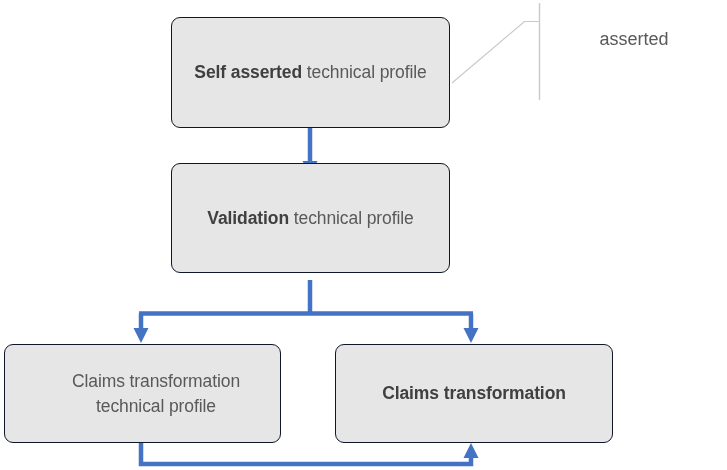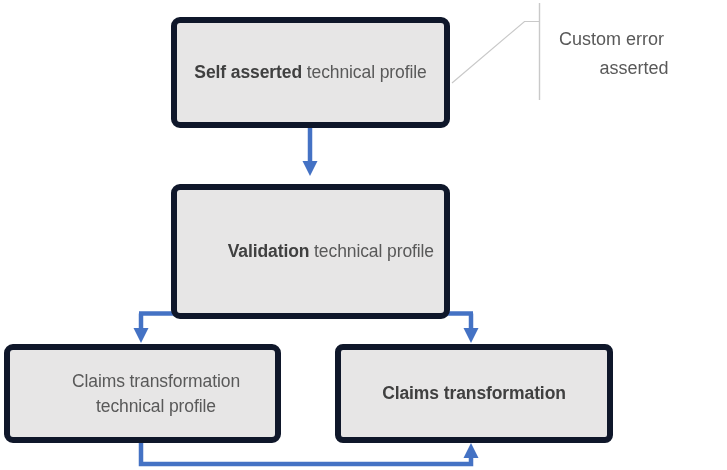--- a/index.html
+++ b/index.html
@@ -17,38 +17,38 @@
   #diagram-canvas {
     position: absolute;
     left: 0; top: 0;
     width: 727px;
     height: 470px;
   }
   .node {
     position: absolute;
     box-sizing: border-box;
     background: #E7E6E6;
-    border: 6px solid #0f172a;
+    border: 1px solid #0f172a;
     border-radius: 9px;
     display: flex;
     align-items: center;
     justify-content: center;
     text-align: center;
     color: #595959;
     font-size: 17.5px;
     line-height: 25px;
     letter-spacing: -0.1px;
     z-index: 3;
   }
   .node .txt { padding: 0 10px; }
   .node b { font-weight: bold; color: #404040; }
-  .node.all-bold { color: #404040; font-weight: bold; border-radius: 8px; }
+  .node.all-bold { color: #404040; font-weight: bold; }
 
   #node-self-asserted   { left: 171px; top: 17px;  width: 279px; height: 111px; }
-  #node-validation      { left: 171px; top: 184px; width: 279px; height: 135px; justify-content: flex-end; }
+  #node-validation      { left: 171px; top: 163px; width: 279px; height: 110px; }
   #node-claims-tp       { left: 4px;   top: 344px; width: 277px; height: 99px; padding-left: 27px;  }
   #node-claims-transform{ left: 335px; top: 344px; width: 278px; height: 99px;  }
 
   #callout-label {
     position: absolute;
     left: 559px;
     top: 25px;
     width: 150px;
     color: #595959;
     font-size: 18px;
@@ -99,15 +99,14 @@
 
 <div class="node" id="node-claims-tp">
   <span class="txt">Claims transformation technical profile</span>
 </div>
 
 <div class="node all-bold" id="node-claims-transform">
   <span class="txt">Claims transformation</span>
 </div>
 
 <div id="callout-label">
-  <span class="line1">Custom error</span>
   <span class="line2">asserted</span>
 </div>
 
 </body></html>

